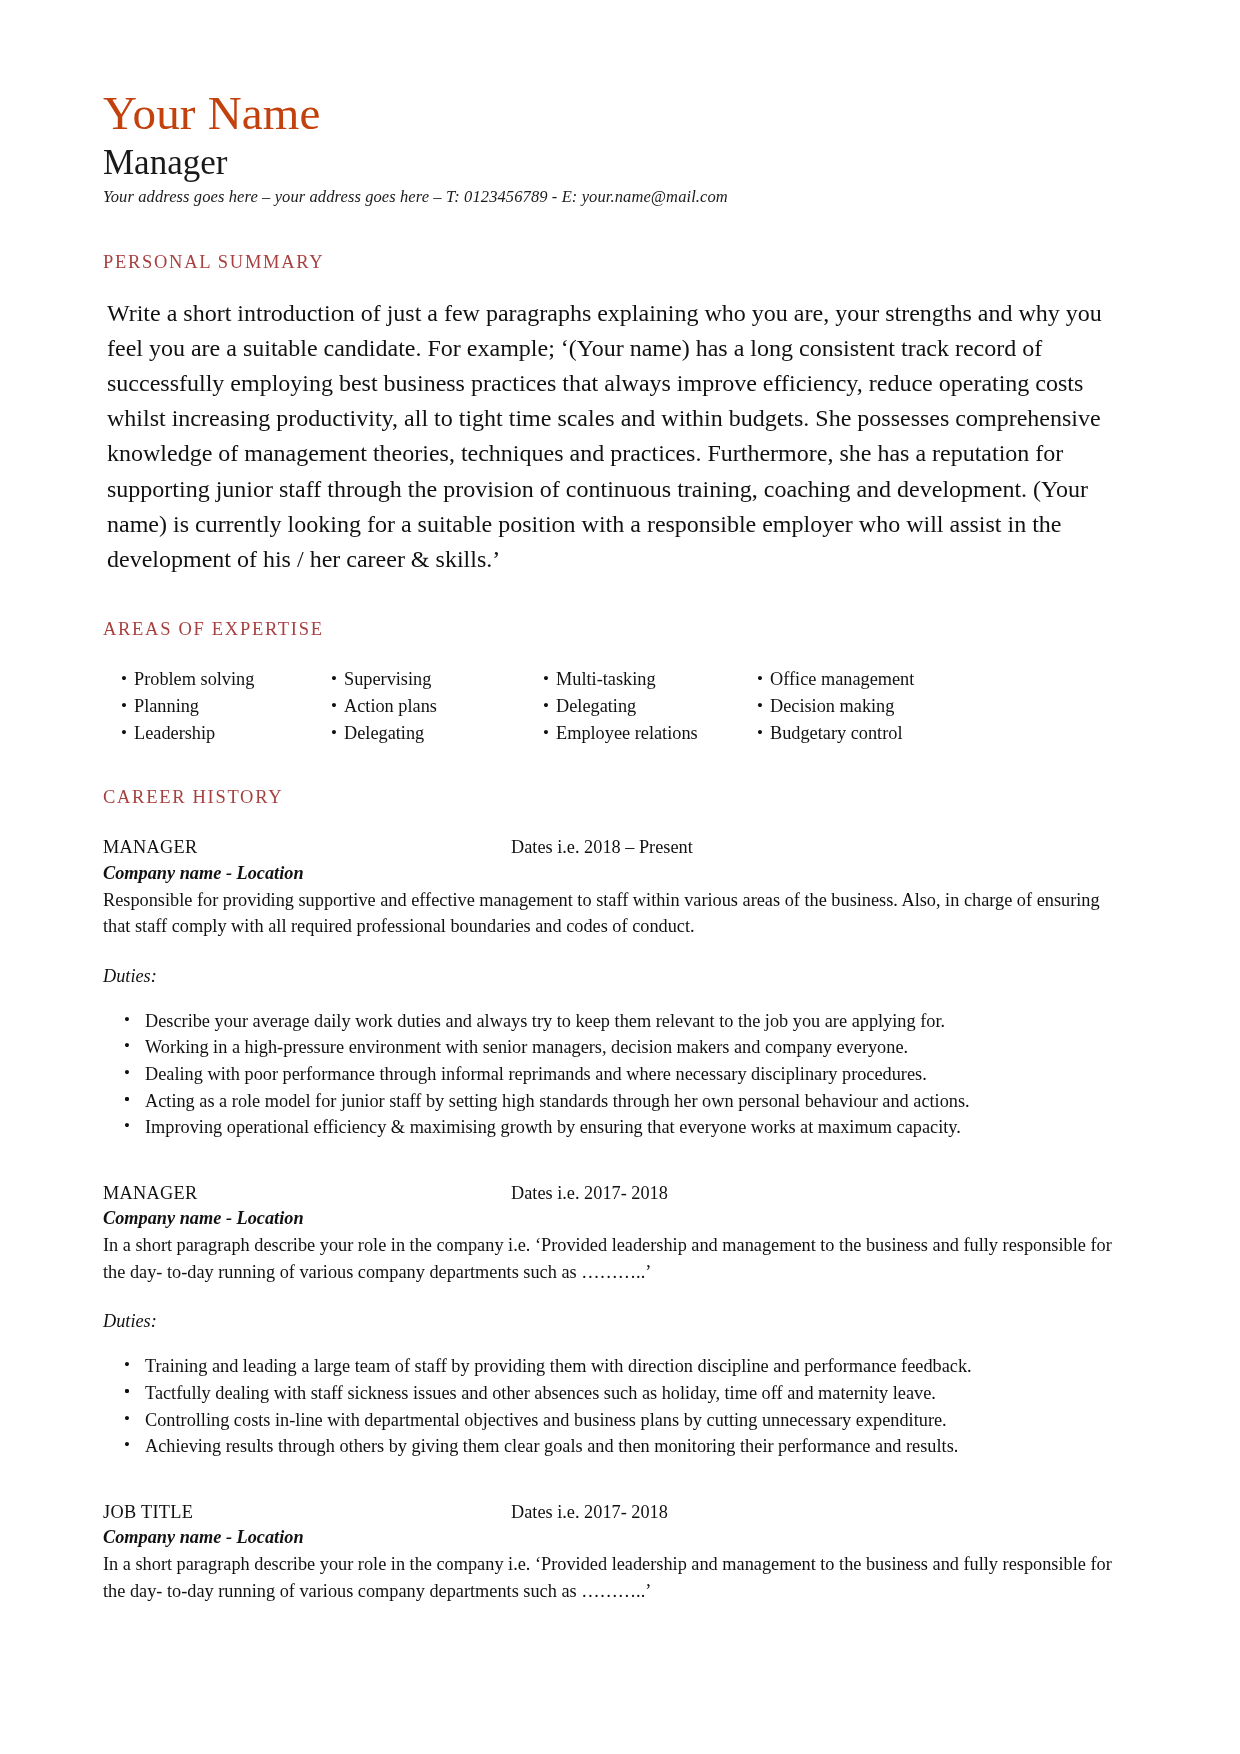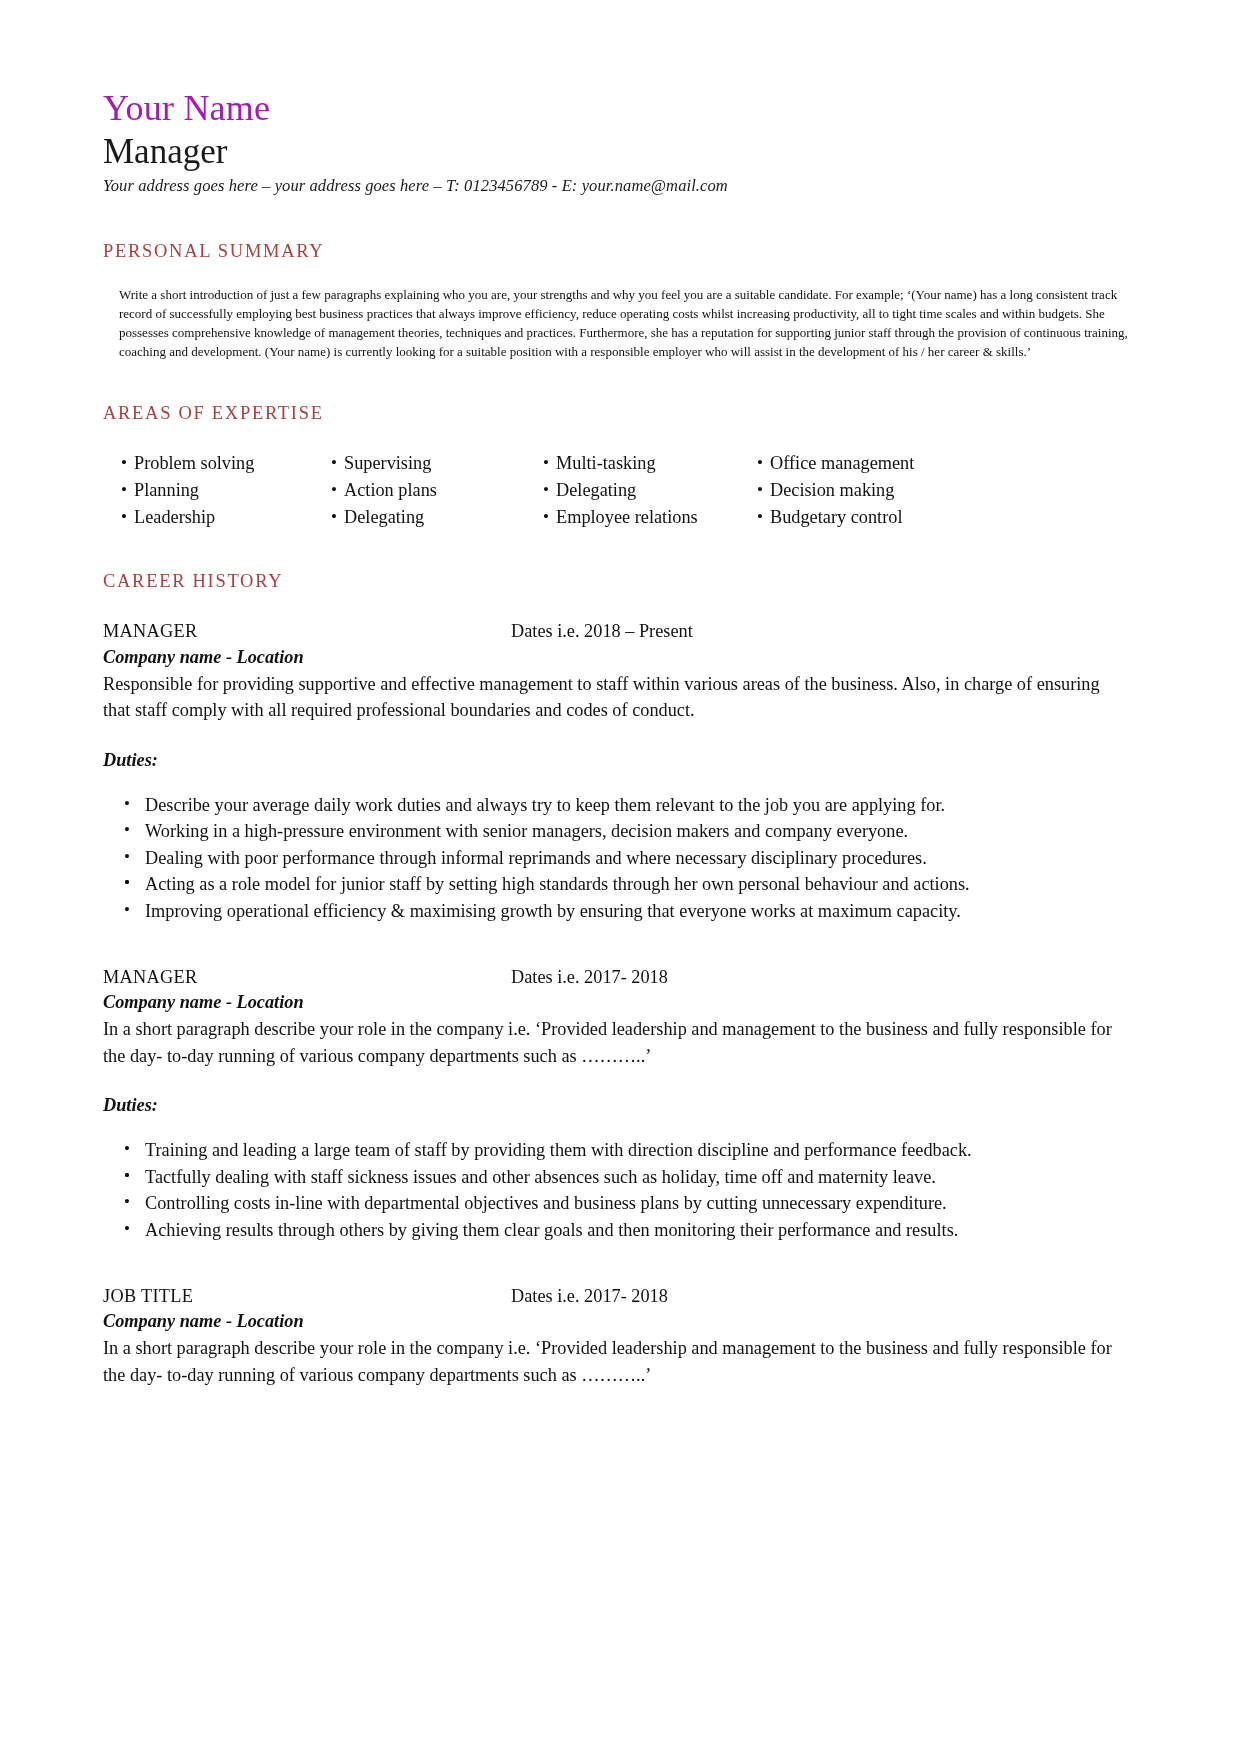--- a/index.html
+++ b/index.html
@@ -18,23 +18,23 @@
     position: relative;
     width: 1240px;
     height: 1754px;
     box-sizing: border-box;
     padding: 72px 110px 0 103px;
     background: #ffffff;
   }
 
   
   .name {
-    font-size: 36px;
+    font-size: 47px;
     line-height: 1.0;
-    color: #a21caf;
+    color: #c2410c;
     font-weight: 400;
     margin: 18px 0 0 0;
     letter-spacing: 0.2px;
   }
   .job-title-head {
     font-size: 35px;
     line-height: 1.05;
     color: #1a1a1a;
     font-weight: 400;
     margin: 8px 0 0 0;
@@ -54,23 +54,23 @@
     letter-spacing: 1.7px;
     font-weight: 400;
     margin: 0;
   }
   .sec-personal-summary { margin-top: 45px; }
   .sec-areas           { margin-top: 42px; }
   .sec-career          { margin-top: 40px; }
 
   
   .summary-text {
-    font-size: 13px;
+    font-size: 24px;
     line-height: 1.465;
-    margin: 23px 0 0 16px;
+    margin: 23px 0 0 4px;
     text-align: left;
     color: #111111;
   }
 
   
   .expertise-grid {
     margin: 26px 0 0 0;
     display: grid;
     grid-template-columns: 210px 212px 214px 1fr;
     row-gap: 0px;
@@ -118,21 +118,21 @@
     color: #111111;
   }
   .job-desc {
     font-size: 18.3px;
     line-height: 1.45;
     margin: 1px 0 0 0;
     color: #111111;
   }
 
   .duties-label {
-    font-weight: bold;
+    font-weight: normal;
     font-style: italic;
     font-size: 18.3px;
     margin: 26px 0 0 0;
     color: #111111;
   }
 
   .duties-list {
     list-style: none;
     margin: 21px 0 0 0;
     padding: 0;

